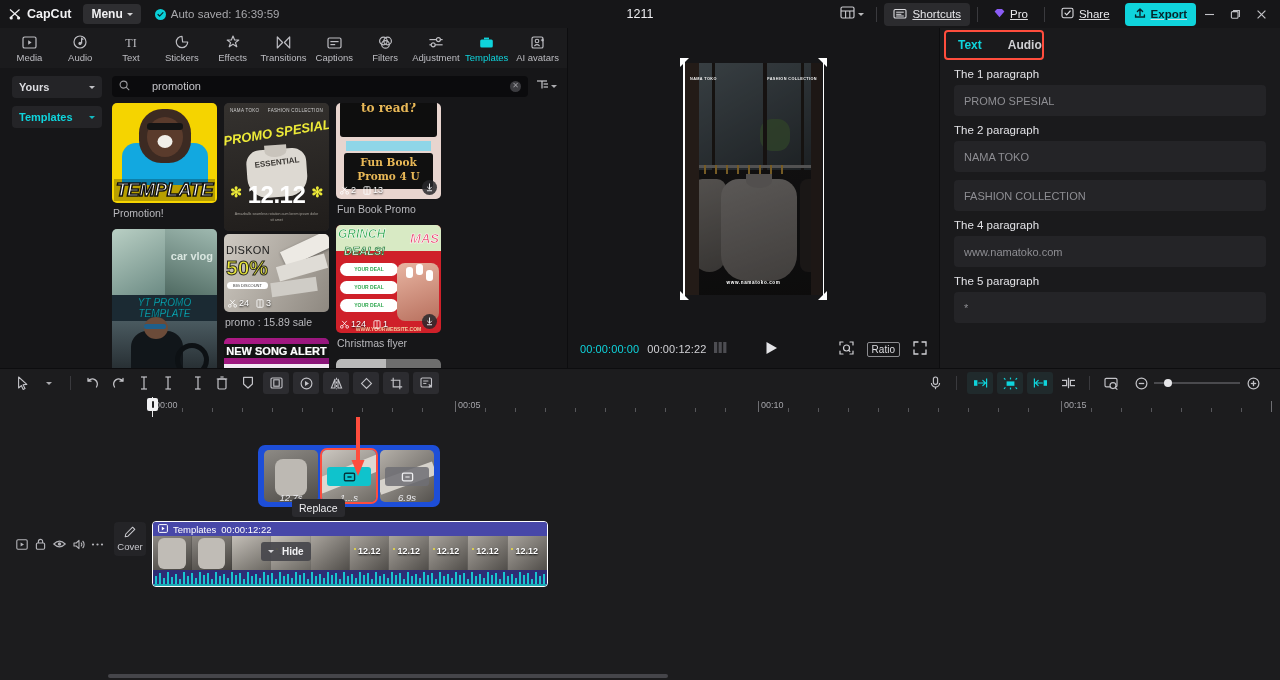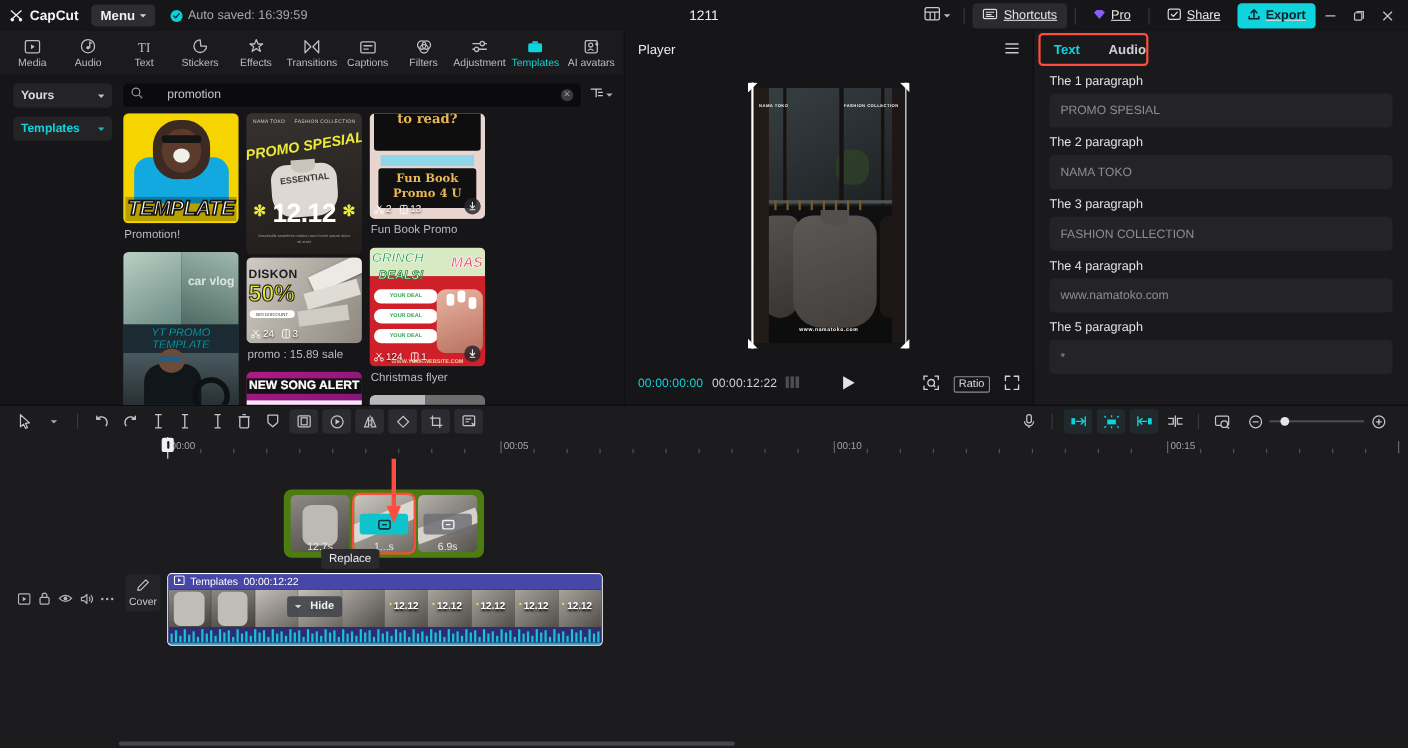--- a/index.html
+++ b/index.html
@@ -141,21 +141,21 @@
   .t-car .carv { position:absolute; right:4px; top:22px; font-size:11px; color:#d9e6e0; font-weight:700; line-height:1; }
   .t-car .mid { position:absolute; left:0; right:0; top:44%; height:17%; background:#1b2a33; }
   .t-car .ytp { position:absolute; left:0; right:0; top:45.5%; text-align:center; font-size:10px; font-weight:400; font-style:italic; color:#12d6e6; -webkit-text-stroke:.4px #05363c; }
   .t-car .bot { position:absolute; left:0; right:0; top:61%; bottom:0; background:linear-gradient(180deg,#4a5a60,#20262a); }
   .t-car .person { position:absolute; left:18%; bottom:4px; width:52px; height:44px; border-radius:16px 16px 0 0; background:#11161a; }
   .t-car .phead { position:absolute; left:30%; bottom:40px; width:22px;height:22px;border-radius:50%; background:#6b4b39; }
   .t-car .pglass { position:absolute; left:30%; bottom:50px; width:22px;height:5px; background:#1f5f8a; border-radius:2px; }
   .t-car .wheel { position:absolute; right:8px; bottom:2px; width:34px;height:34px;border-radius:50%; border:5px solid #0d1114; }
 
   .t-diskon { height:78px; background:linear-gradient(120deg,#cfcac2,#8e8880); position:relative; overflow:hidden; }
-  .t-diskon .d1 { position:absolute; left:2px; top:10px; font-size:11px; font-weight:700; color:#1c1c1c; letter-spacing:.3px; }
+  .t-diskon .d1 { position:absolute; left:2px; top:10px; font-size:11px; font-weight:400; color:#1c1c1c; letter-spacing:.3px; }
   .t-diskon .d2 { position:absolute; left:2px; top:22px; font-size:21px; font-weight:800; color:#e9e73a; -webkit-text-stroke:1px #2a2a20; }
   .t-diskon .pill2 { position:absolute; left:3px; top:48px; background:#fff; border-radius:8px; padding:1px 6px; font-size:4px; color:#333; }
   .t-diskon .tag { position:absolute; right:-6px; top:6px; width:54px; height:17px; background:#edeae4; transform:rotate(-25deg); box-shadow:0 1px 3px rgba(0,0,0,.4); }
   .t-diskon .tag2 { position:absolute; right:2px; top:26px; width:50px; height:15px; background:#dfdcd6; transform:rotate(-16deg); }
   .t-diskon .tag3 { position:absolute; right:12px; top:46px; width:46px; height:14px; background:#cfccc6; transform:rotate(-8deg); }
 
   .t-grinch { height:108px; background:#cf2029; position:relative; overflow:hidden; }
   .t-grinch .gwhite { position:absolute; left:0; right:0; top:0; height:26px; background:#d8eac4; }
   .t-grinch .gtxt { position:absolute; left:2px; top:2px; font-size:12px; font-weight:900; font-style:italic; color:#2fa84f; -webkit-text-stroke:.6px #fff; }
   .t-grinch .gtxt2 { position:absolute; right:2px; top:6px; font-size:13px; font-weight:900; font-style:italic; color:#e9406b; -webkit-text-stroke:.6px #fff; }
@@ -252,21 +252,21 @@
   .playhead { position:absolute; top:0; bottom:-1000px; width:1px; background:#e8e8ea; }
   .phtop { position:absolute; top:1px; left:-5px; width:11px; height:13px; background:#f0f0f2; border-radius:2px; }
   .phtop:after { content:""; position:absolute; left:50%; top:3px; transform:translateX(-50%); width:2px; height:7px; background:#1c1c1e; border-radius:1px; }
 
   .tbody { flex:1; position:relative; overflow:hidden; }
 
   .redarrow { position:absolute; left:351px; top:-3px; width:14px; height:62px; z-index:30; }
 
   .clipbar {
     position:absolute; left:258px; top:28px; width:182px; height:62px;
-    background:#4d7c0f; border-radius:7px; display:flex; align-items:center; gap:4px; padding:5px 6px;
+    background:#1d4ed8; border-radius:7px; display:flex; align-items:center; gap:4px; padding:5px 6px;font-style:italic;
   }
   .cl { width:54px; height:52px; position:relative; border-radius:5px; overflow:hidden; }
   .cl .img { position:absolute; inset:0; }
   .cl .dur { position:absolute; left:0; right:0; bottom:-1px; text-align:center; font-size:9.5px; color:#e9e9ec; }
   .cl.sel { outline:2px solid #ff4d3d; border-radius:5px; }
   .replace-btn {
     position:absolute; left:5px; right:5px; top:17px; height:19px; background:#0fc3cc;
     border-radius:3px; display:flex; align-items:center; justify-content:center; cursor:pointer;
   }
   .replace-btn.gray { background:rgba(110,110,116,.85); }
@@ -754,30 +754,20 @@
                   <div class="t-gray"></div>
                 </div>
               </div>
             </div>
           </div>
         </div>
       </div>
     </div>
 
     <div class="player">
-      <div class="phead">
-        <span>Player</span>
-        <span>
-          <svg width="14" height="12" viewBox="0 0 14 12">
-              <line x1="1" y1="2" x2="13" y2="2" stroke="#c9c9cd" stroke-width="1.3"></line>
-              <line x1="1" y1="6" x2="13" y2="6" stroke="#c9c9cd" stroke-width="1.3"></line>
-              <line x1="1" y1="10" x2="13" y2="10" stroke="#c9c9cd" stroke-width="1.3"></line>
-            </svg>
-        </span>
-      </div>
       <div class="pstage">
         <div class="vidwrap">
           <div class="video">
             <div class="v-win"></div>
               <div class="v-green"></div>
             <div class="v-mul1"></div>
               <div class="v-mul2"></div>
               <div class="v-mul3"></div>
             <div class="v-rail"></div>
             <div class="v-hang" style="left:14%"></div>
@@ -848,21 +838,20 @@
       <div class="rbody">
         <div class="fgroup">
           <div class="flabel">The 1 paragraph</div>
           <div class="finput">PROMO SPESIAL</div>
         </div>
         <div class="fgroup">
           <div class="flabel">The 2 paragraph</div>
           <div class="finput">NAMA TOKO</div>
         </div>
         <div class="fgroup">
-          <div class="flabel">The 3 paragraph</div>
           <div class="finput">FASHION COLLECTION</div>
         </div>
         <div class="fgroup">
           <div class="flabel">The 4 paragraph</div>
           <div class="finput">www.namatoko.com</div>
         </div>
         <div class="fgroup">
           <div class="flabel">The 5 paragraph</div>
           <div class="finput">*</div>
         </div>

